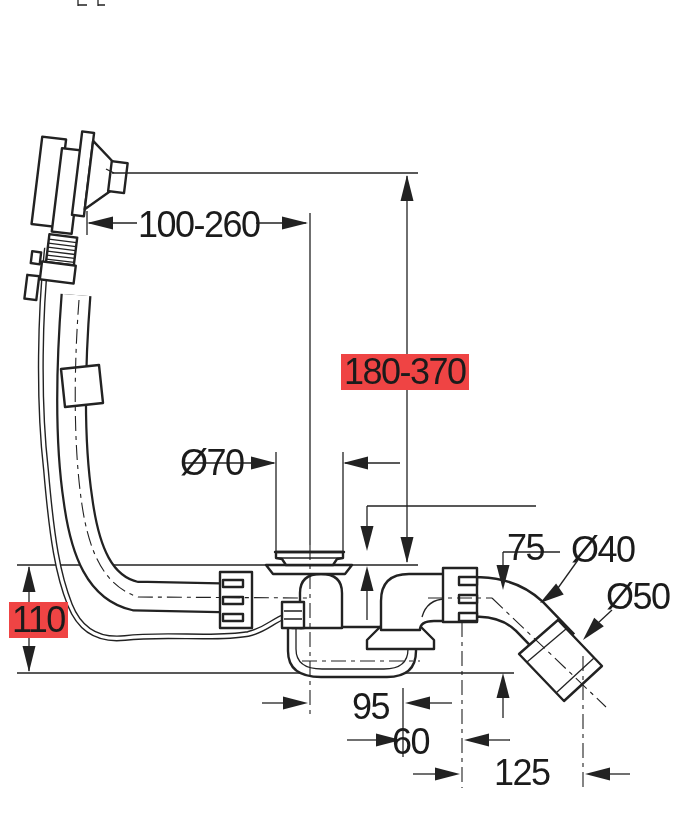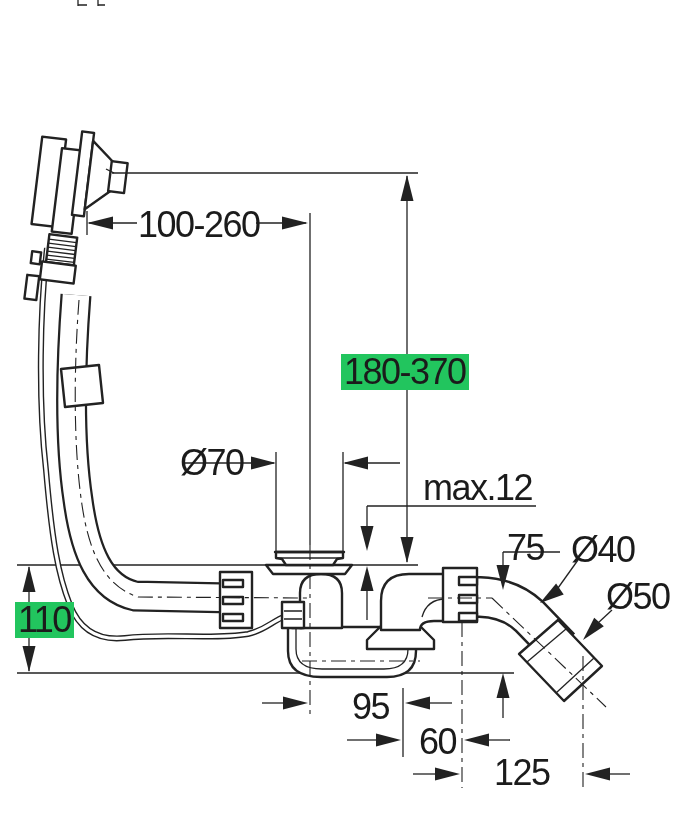--- a/index.html
+++ b/index.html
@@ -6,21 +6,21 @@
   .stage {
     position:relative; width:686px; height:826px;
     background:#ffffff; overflow:hidden;
     font-family:"Liberation Sans", sans-serif;
   }
   .stage svg { position:absolute; left:0; top:0; }
   .dim {
     position:absolute; font-size:36px; letter-spacing:-1.5px;
     line-height:1.0; color:#1b1b1b; white-space:nowrap;
   }
-  .dim.bg { background:#22c55e; padding:0 3px; }
+  .dim.bg { background:#ef4444; padding:0 3px; }
   
   .o  { fill:none;    stroke:#222; stroke-width:2.4; stroke-linejoin:round; stroke-linecap:round; }
   .of { fill:#ffffff; stroke:#222; stroke-width:2.4; stroke-linejoin:round; }
   .tn { fill:none;    stroke:#222; stroke-width:1.3; }
   .cl { fill:none;    stroke:#222; stroke-width:1.1; stroke-dasharray:15 5 4 5; }
   .ah { fill:#222; stroke:none; }
   .pb { fill:none; stroke:#222; stroke-linecap:butt; }
   .pw { fill:none; stroke:#fff; stroke-linecap:butt; }
 </style>
 </head>
@@ -177,21 +177,20 @@
       <polygon class="ah" points="585,774 610,767.5 610,780.5"></polygon>
       <line class="tn" x1="608" y1="774" x2="630" y2="774"></line>
     </g>
 
     <path class="tn" stroke-width="2.2" d="M 78,0 L 78,6 M 78,5 L 87,5 M 98,0 L 98,6 M 98,5 L 105,5"></path>
   </svg>
 
   <div class="dim" style="left:138px; top:207px;">100-260</div>
   <div class="dim bg" style="left:341px; top:354px;">180-370</div>
   <div class="dim" style="left:180px; top:445px;">Ø70</div>
-  <div class="dim" style="left:423px; top:470px;">max.12</div>
   <div class="dim" style="left:507px; top:517px;margin-top:13px;">75</div>
   <div class="dim" style="left:571px; top:532px;text-align:center;">Ø40</div>
   <div class="dim" style="left:606px; top:579px;text-align:right;">Ø50</div>
-  <div class="dim bg" style="left:15px; top:602px;">110</div>
+  <div class="dim bg" style="left:9px; top:602px;">110</div>
   <div class="dim" style="left:337px; top:689px;margin-left:15px;">95</div>
-  <div class="dim" style="left:419px; top:724px;">60</div>
+  <div class="dim" style="left:392px; top:724px;">60</div>
   <div class="dim" style="left:494px; top:755px;">125</div>
 </div>
 
 </body></html>

